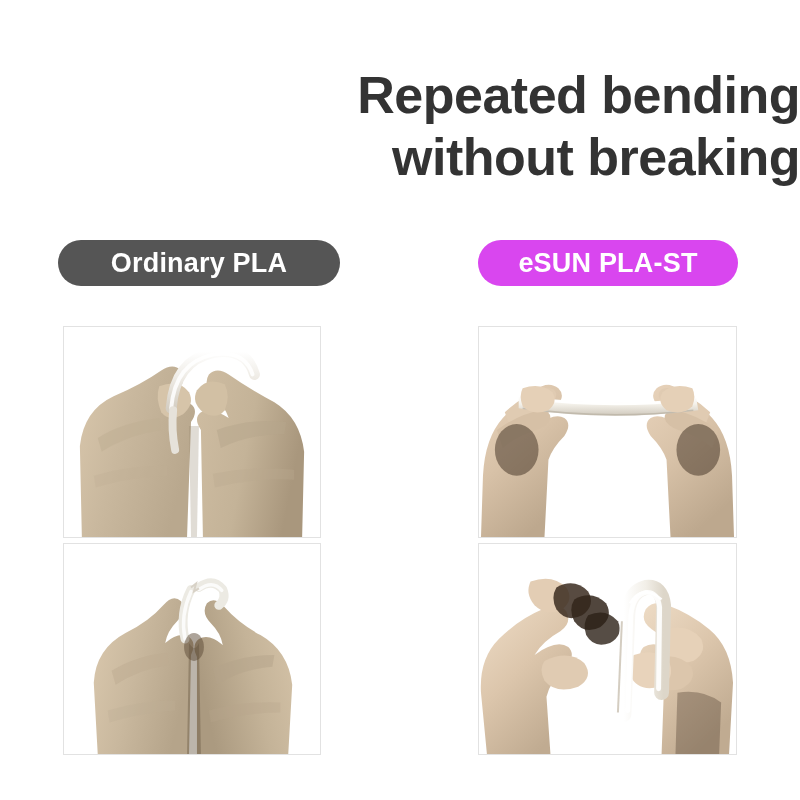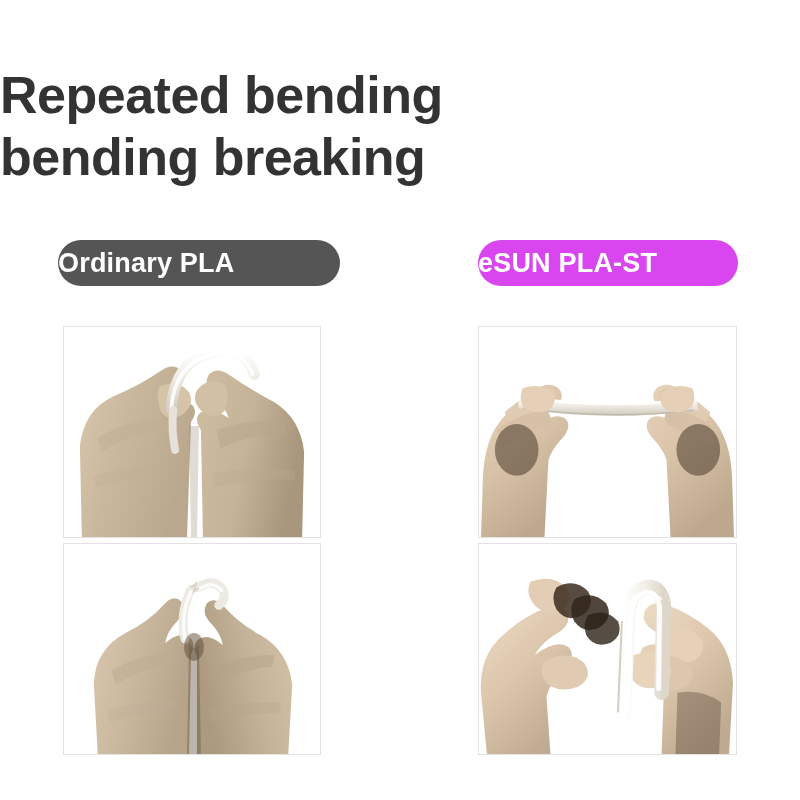--- a/index.html
+++ b/index.html
@@ -14,37 +14,37 @@
     overflow: hidden;
     position: relative;
   }
 
   
   .headline {
     position: absolute;
     left: 0;
     top: 64px;
     width: 800px;
-    text-align: left;
+    text-align: right;
     color: #333333;
     font-size: 52px;
     font-weight: bold;
     line-height: 62px;
     letter-spacing: -0.5px;
   }
   .headline-line { display: block; }
 
   
   .pill {
     position: absolute;
     height: 46px;
     border-radius: 23px;
     display: flex;
     align-items: center;
-    justify-content: flex-start;
+    justify-content: center;
     color: #ffffff;
     font-size: 27px;
     font-weight: bold;
     letter-spacing: 0.2px;
     box-sizing: border-box;
   }
   .pill-ordinary {
     left: 58px;
     top: 240px;
     width: 282px;
@@ -70,21 +70,21 @@
   .panel-ord-top    { left: 63px;  top: 326px; width: 258px; height: 212px; }
   .panel-ord-bottom { left: 63px;  top: 543px; width: 258px; height: 212px; }
   .panel-st-top     { left: 478px; top: 326px; width: 259px; height: 212px; }
   .panel-st-bottom  { left: 478px; top: 543px; width: 259px; height: 212px; }
 </style>
 </head>
 <body>
 
 <div class="headline">
   <span class="headline-line">Repeated bending</span>
-  <span class="headline-line">bending breaking</span>
+  <span class="headline-line">without breaking</span>
 </div>
 
 <div class="pill pill-ordinary">
   <span>Ordinary PLA</span>
 </div>
 
 <div class="pill pill-esun">
   <span>eSUN PLA-ST</span>
 </div>
 

